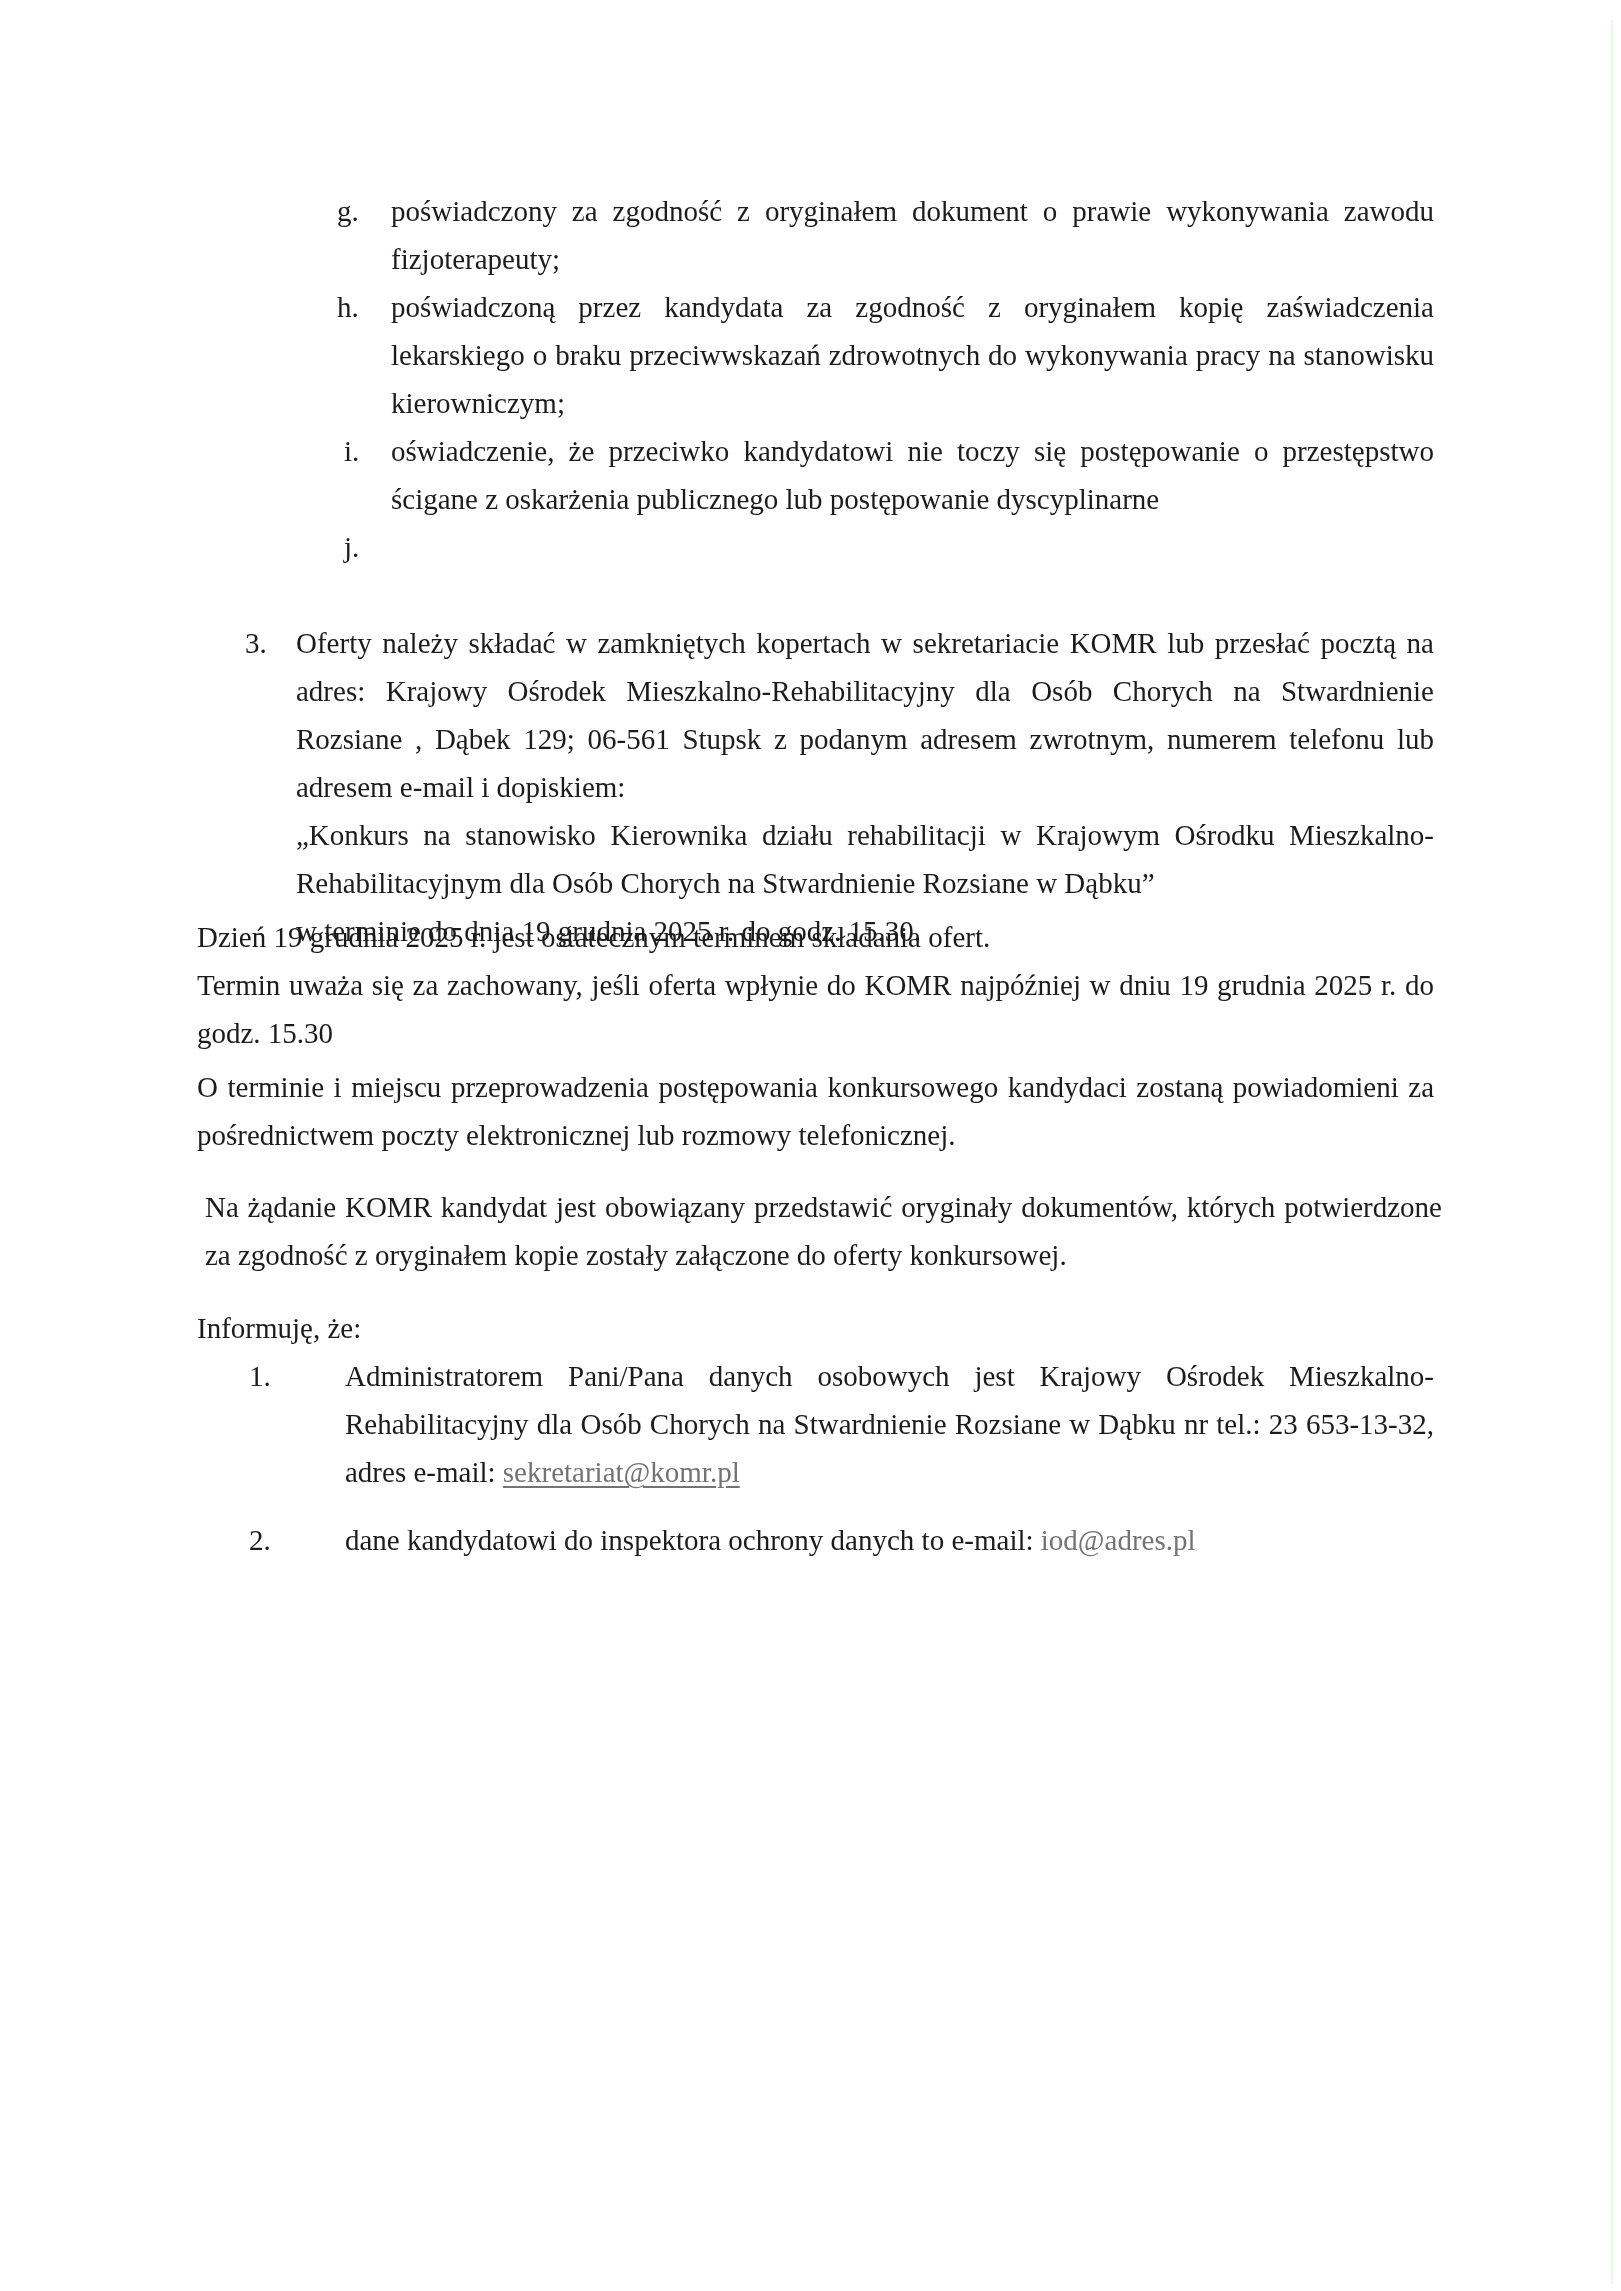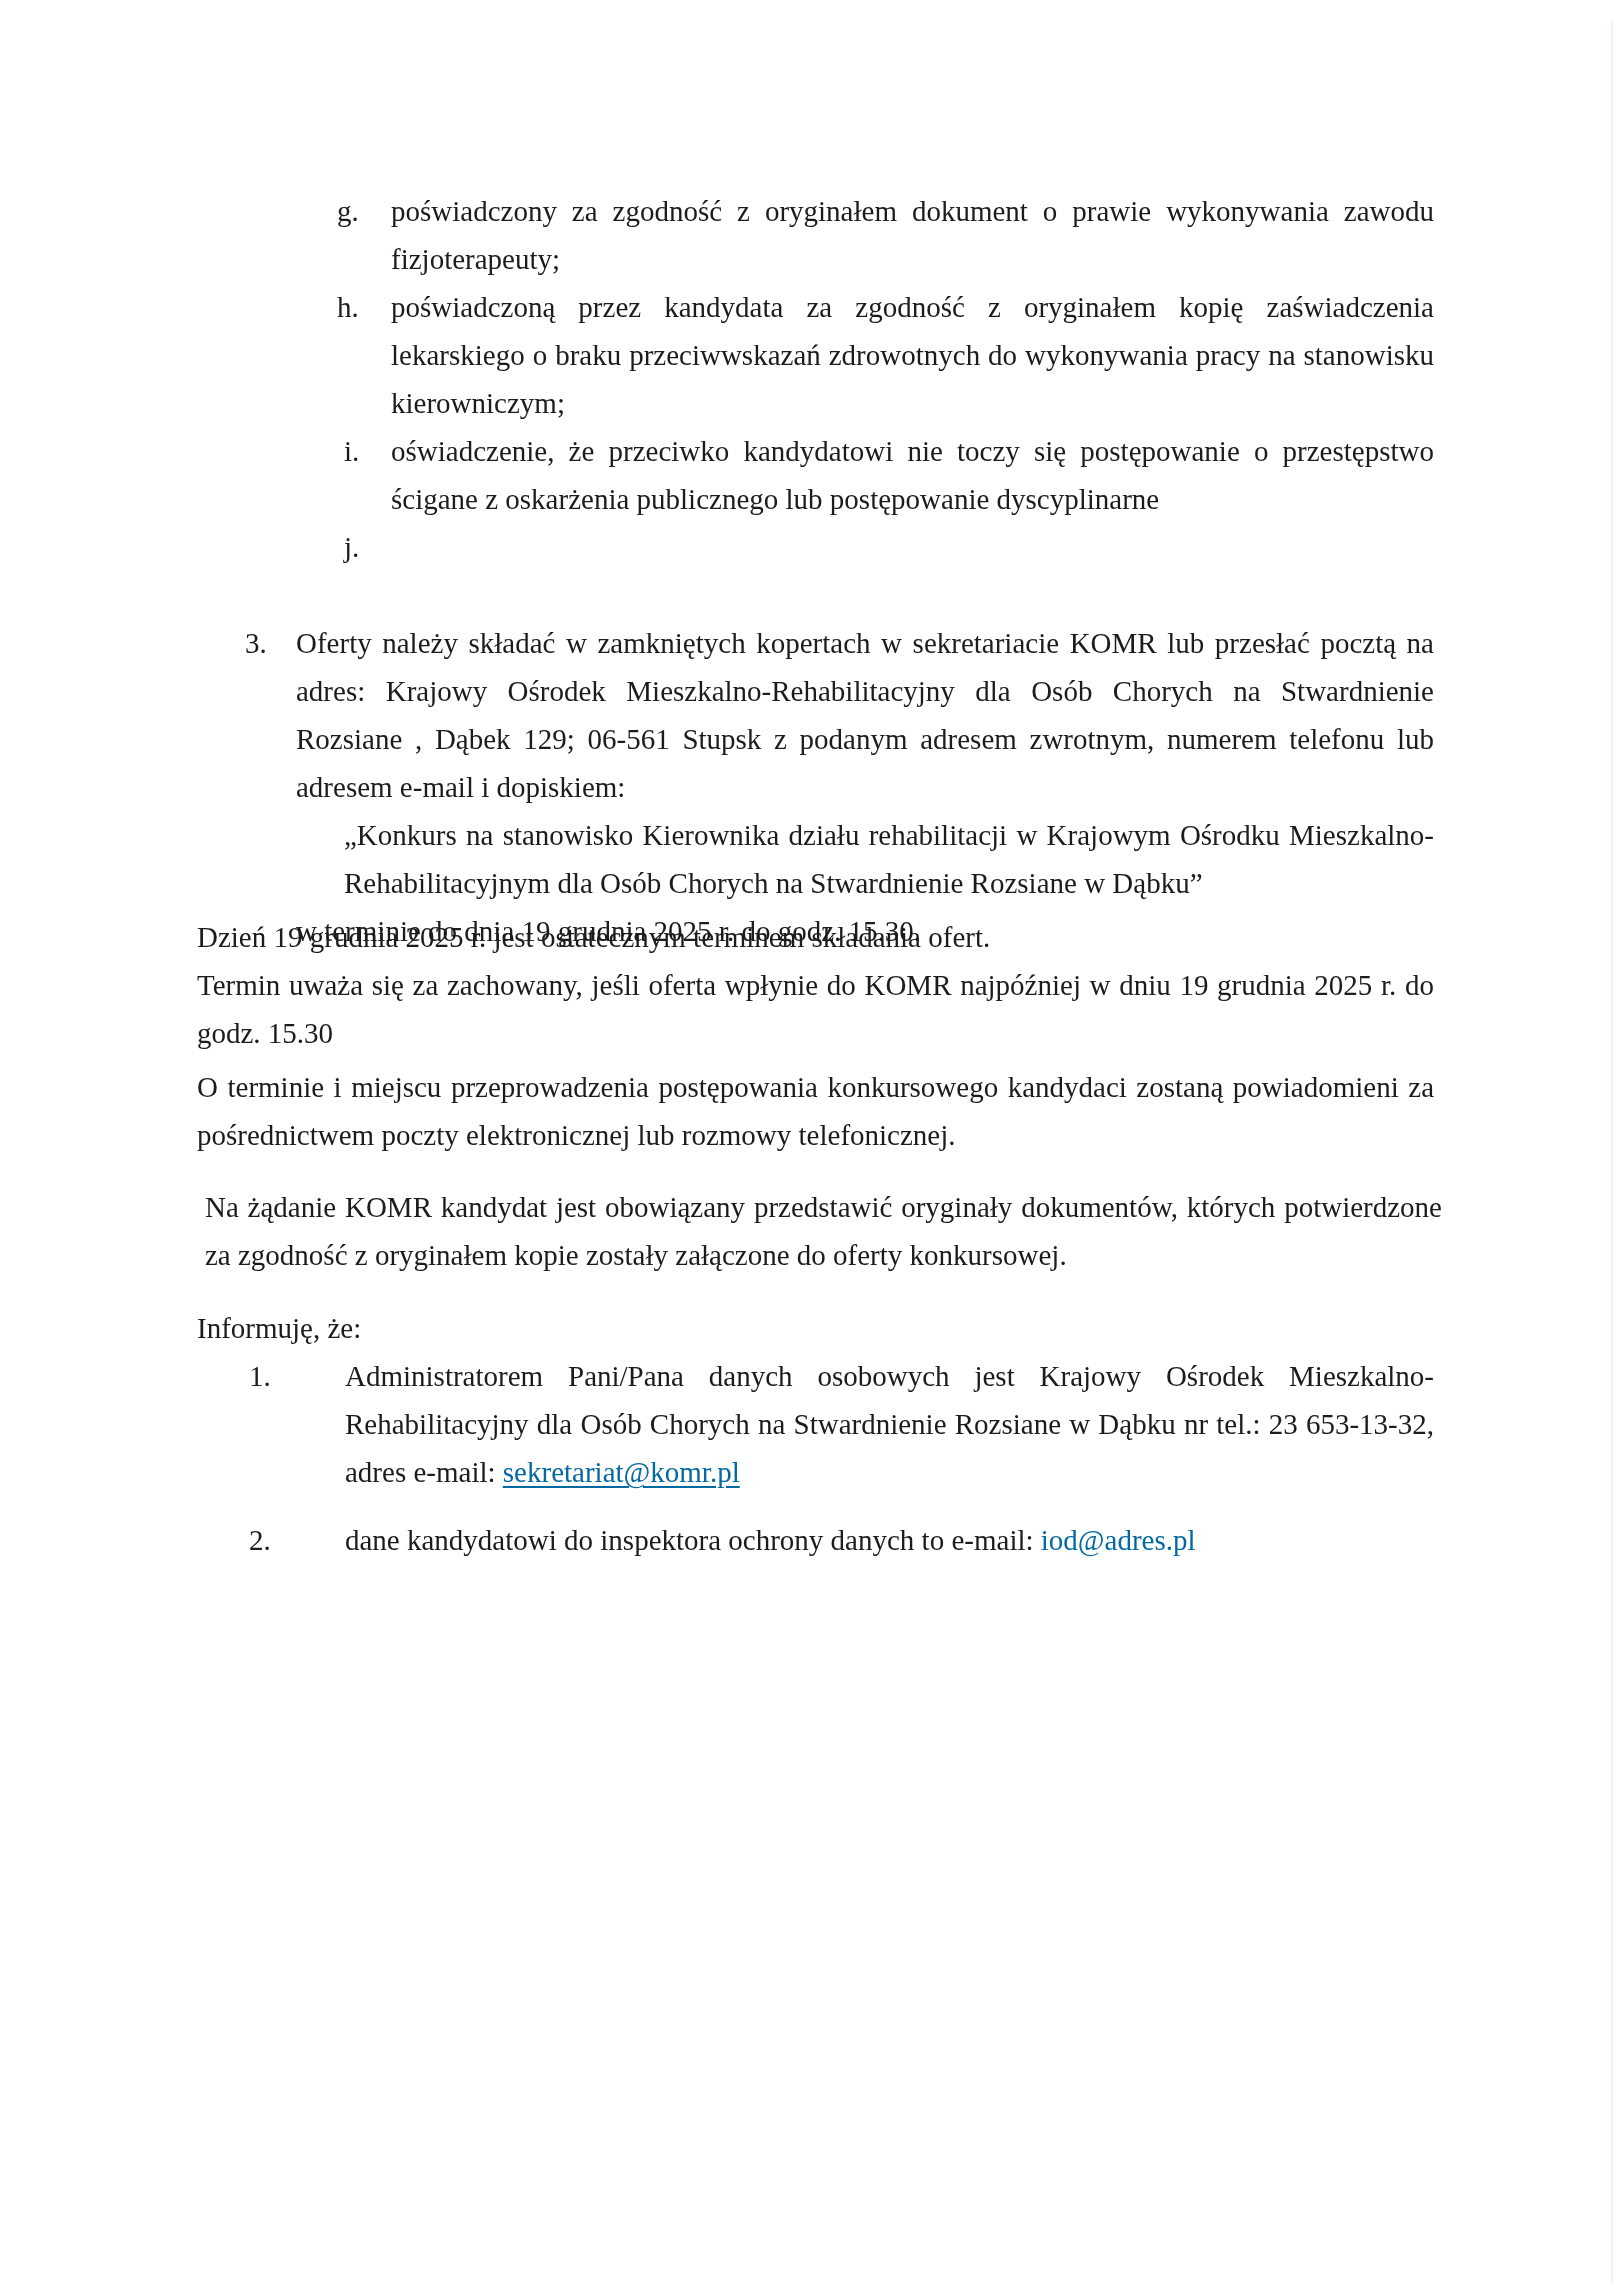--- a/index.html
+++ b/index.html
@@ -56,21 +56,21 @@
       width: 1138px;
     }
     .num3 .marker { left: 48px; }
     .rodo .li {
       padding-left: 148px;
       width: 1089px;
       margin-bottom: 19.6px;
     }
     .rodo .li .marker { left: 52px; }
     .link {
-      color: #0369a1;
+      color: #737373;
     }
     .link.ul {
       text-decoration: underline;
       text-decoration-thickness: 2px;
       text-underline-offset: 3.9px;
     }
     p {
       margin: 0;
     }
   </style>
@@ -94,21 +94,21 @@
   </div>
   <div class="li lj">
     <span class="marker">j.</span>
   </div>
 </div>
 
 <div class="block" style="top:619px;">
   <div class="li num3">
     <span class="marker">3.</span>
     <p style="text-align:justify;">Oferty należy składać w zamkniętych kopertach w sekretariacie KOMR lub przesłać pocztą na adres:  Krajowy Ośrodek Mieszkalno-Rehabilitacyjny dla Osób Chorych na Stwardnienie Rozsiane , Dąbek 129; 06-561 Stupsk   z podanym adresem zwrotnym, numerem telefonu lub adresem e-mail i dopiskiem:</p>
-    <p style="text-align:justify;margin-left:48px;">„Konkurs na stanowisko Kierownika działu rehabilitacji w Krajowym Ośrodku Mieszkalno-Rehabilitacyjnym dla Osób Chorych na Stwardnienie Rozsiane w Dąbku”</p>
+    <p style="text-align:justify;">„Konkurs na stanowisko Kierownika działu rehabilitacji w Krajowym Ośrodku Mieszkalno-Rehabilitacyjnym dla Osób Chorych na Stwardnienie Rozsiane w Dąbku”</p>
     <p>w terminie do dnia 19 grudnia  2025 r. do godz. 15.30.</p>
   </div>
 </div>
 
 <div class="block just" style="top:913px;">
   <p>Dzień 19 grudnia  2025 r. jest ostatecznym terminem składania ofert.</p>
   <p style="text-align:justify; width: 1237px;">Termin uważa się za zachowany, jeśli oferta wpłynie do KOMR najpóźniej w dniu  19 grudnia 2025 r. do godz. 15.30</p>
 </div>
 
 <div class="block just" style="top:1063px;">

